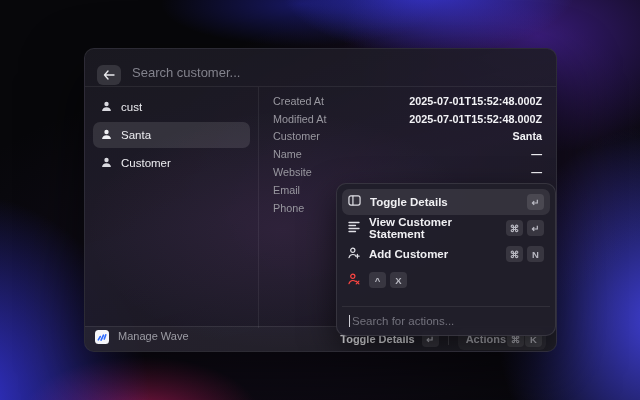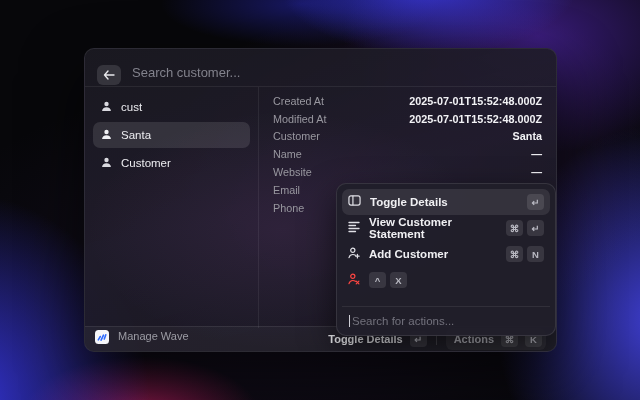--- a/index.html
+++ b/index.html
@@ -67,21 +67,21 @@
 
   
   .footer { position:absolute; left:0; right:0; bottom:0; height:25px;
     display:flex; align-items:center; padding:0 10px;
     background:rgba(255,255,255,0.035); border-top:1px solid rgba(255,255,255,0.08); }
   .footer-left { display:flex; align-items:flex-start; gap:9px; flex:1; }
   .app-name { color:#9c9ca4; font-size:11px; }
   .footer-right { display:flex; align-items:center; }
   .footer-primary-label { color:#ececf0; font-size:11px; font-weight:700; margin-right:7px; }
   .footer-divider { width:1px; height:11px; background:rgba(255,255,255,0.16); margin:0 9px; }
-  .actions-btn { display:flex; align-items:center; gap:7px; background:rgba(255,255,255,0.06);
+  .actions-btn { display:flex; align-items:center; gap:1px; background:rgba(255,255,255,0.06);
     border-radius:6px; padding:3px 4px 3px 8px; cursor:pointer; }
   .actions-btn-label { color:#b4b4bc; font-size:11px; font-weight:600; }
 </style>
 </head>
 <body>
 
 <div class="stage">
   <div class="window">
 
     <div class="search-header">

